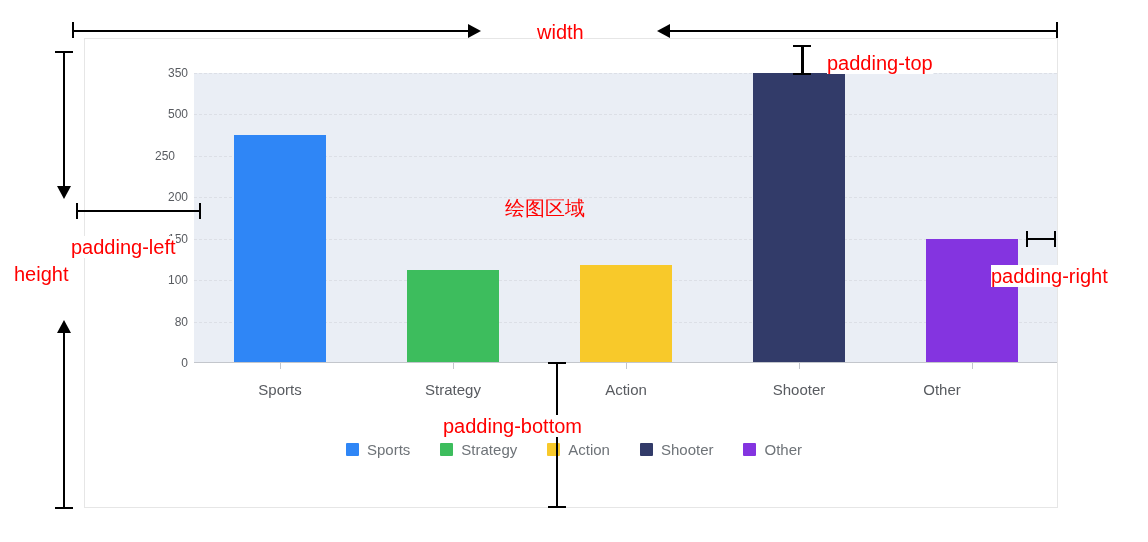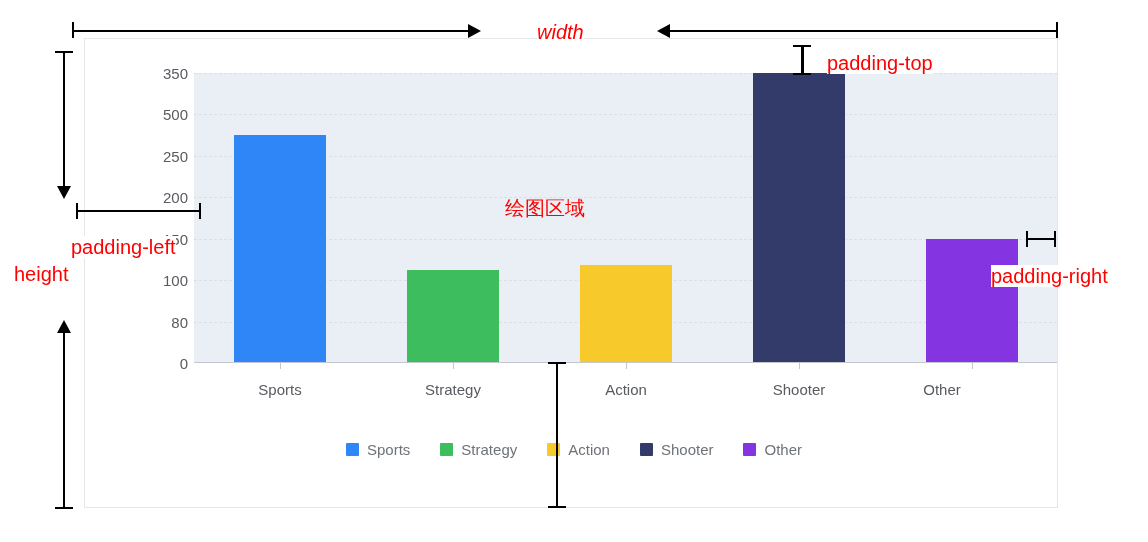--- a/index.html
+++ b/index.html
@@ -26,21 +26,21 @@
     border-top:1px dashed #dcdfe6;
   }
   .axis-baseline{
     position:absolute;left:194px;top:362px;width:863px;height:0;
     border-top:1.5px solid #c3c6cc;
   }
 
   
   .ytick{
     position:absolute;right:0;width:46px;text-align:right;
-    font-size:15px;color:#585b60;line-height:1;
+    font-size:12px;color:#585b60;line-height:1;
     transform:translateY(-50%);
   }
   .ylabels{position:absolute;left:130px;top:0;width:58px;height:542px;}
 
   
   .bar{position:absolute;bottom:0;}
 
   
   .xtick{
     position:absolute;top:362px;width:0;height:7px;
@@ -118,21 +118,21 @@
     <div class="bar" style="left:386px; width:92px; height:97.8px;  background:#f8c92a;"></div>
     <div class="bar" style="left:559px; width:92px; height:290px;   background:#323b69;"></div>
     <div class="bar" style="left:732px; width:92px; height:124.3px; background:#8434e0;"></div>
   </div>
 
   <div class="axis-baseline"></div>
 
   <div class="ylabels">
     <div class="ytick" style="top:73px;">350</div>
     <div class="ytick" style="top:114.4px;">500</div>
-    <div class="ytick" style="top:155.9px;">250</div>
+    <div class="ytick" style="top:155.9px;text-align:center;">250</div>
     <div class="ytick" style="top:197.3px;">200</div>
     <div class="ytick" style="top:238.7px;">150</div>
     <div class="ytick" style="top:280.1px;">100</div>
     <div class="ytick" style="top:321.6px;">80</div>
     <div class="ytick" style="top:363px;">0</div>
   </div>
 
   <div class="xtick" style="left:280px;"></div>
   <div class="xtick" style="left:453px;"></div>
   <div class="xtick" style="left:626px;"></div>
@@ -169,21 +169,21 @@
   </div>
 
   <div class="cap-v" style="left:72px;top:22px;height:16px;"></div>
   <div class="rule-h" style="left:72px;top:30px;width:400px;"></div>
   <div class="arrow-r" style="left:468px;top:24px;"></div>
 
   <div class="arrow-l" style="left:657px;top:24px;"></div>
   <div class="rule-h" style="left:668px;top:30px;width:390px;"></div>
   <div class="cap-v" style="left:1056px;top:22px;height:16px;"></div>
 
-  <div class="anno" style="left:537px;top:21px;font-style:italic;">width</div>
+  <div class="anno" style="left:537px;top:21px;">width</div>
 
   <div class="cap-h" style="left:55px;top:51px;width:18px;"></div>
   <div class="rule-v" style="left:63px;top:51px;height:135px;"></div>
   <div class="arrow-d" style="left:57px;top:186px;"></div>
 
   <div class="arrow-u" style="left:57px;top:320px;"></div>
   <div class="rule-v" style="left:63px;top:333px;height:174px;"></div>
   <div class="cap-h" style="left:55px;top:507px;width:18px;"></div>
 
   <div class="anno anno-plain" style="left:14px;top:263px;">height</div>
@@ -199,18 +199,19 @@
   <div class="anno" style="left:827px;top:52px;">padding-top</div>
 
   <div class="cap-v" style="left:1026px;top:231px;height:16px;"></div>
   <div class="rule-h" style="left:1026px;top:238px;width:30px;"></div>
   <div class="cap-v" style="left:1054px;top:231px;height:16px;"></div>
   <div class="anno" style="left:991px;top:265px;text-align:right;">padding-right</div>
 
   <div class="cap-h" style="left:548px;top:362px;width:18px;"></div>
   <div class="rule-v" style="left:556px;top:362px;height:145px;"></div>
   <div class="cap-h" style="left:548px;top:506px;width:18px;"></div>
+  <div class="anno" style="left:443px;top:415px;">padding-bottom</div>
 
   <div class="errbar-stem" style="left:801px;top:45px;height:29px;"></div>
 
   <div class="anno anno-cn anno-plain" style="left:505px;top:197px;">绘图区域</div>
 
 </div>
 
 </body></html>

